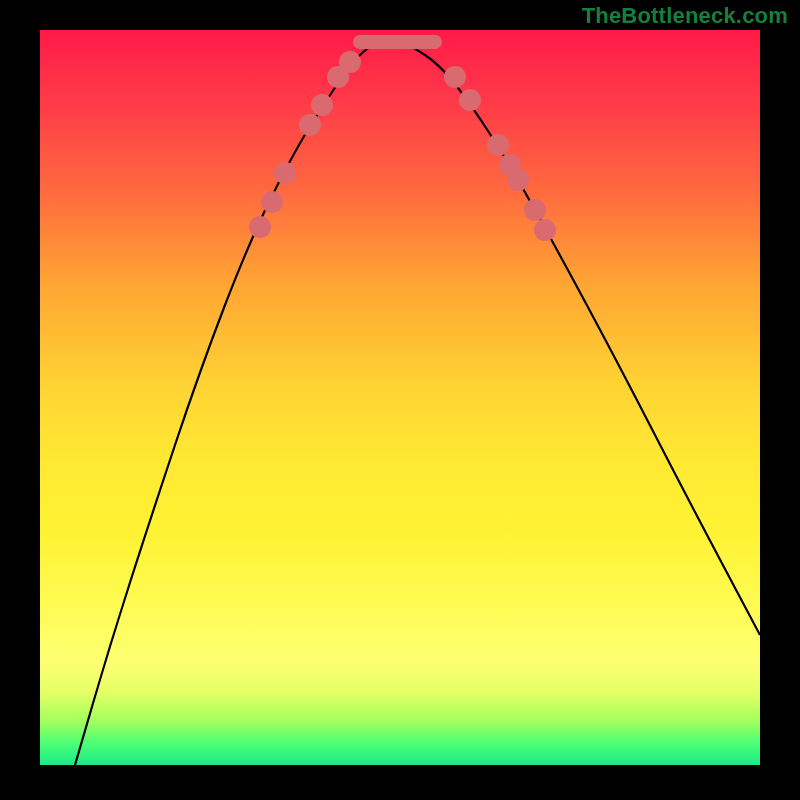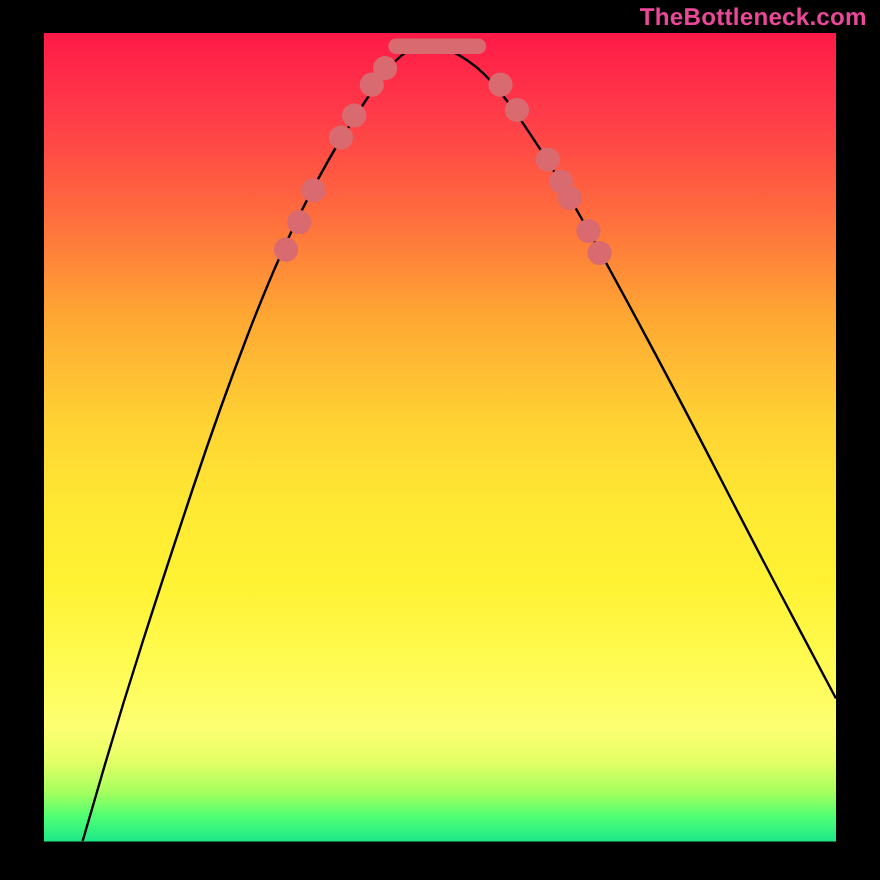--- a/index.html
+++ b/index.html
@@ -62,21 +62,21 @@
     stroke-width: 14;
     stroke-linecap: round;
   }
   .watermark {
     position: absolute;
     top: 3px;
     right: 12px;
     font-family: Arial, Helvetica, sans-serif;
     font-size: 22px;
     font-weight: 600;
-    color: #ec4899;
+    color: #15803d;
     letter-spacing: 0.2px;
   }
 </style>
 </head>
 <body>
 
 <div class="frame">
   <div class="plot-area">
     <svg class="curve-svg" viewBox="0 0 720 735">
       <path id="curve-path" class="curve" d="M 35 735 Q 35 735 52.5 675 Q 70 615 90 552.5 Q 110 490 135 415 Q 160 340 185 275 Q 210 210 232.5 165 Q 255 120 272.5 92.5 Q 290 65 300 50 Q 310 35 320 25 Q 330 15 340 12.5 Q 350 10 360 12.5 Q 370 15 385 25 Q 400 35 415 54 Q 430 73 450 104 Q 470 135 495 180 Q 520 225 550 281 Q 580 337 615 405 Q 650 473 685 539 T 720 605"></path>

